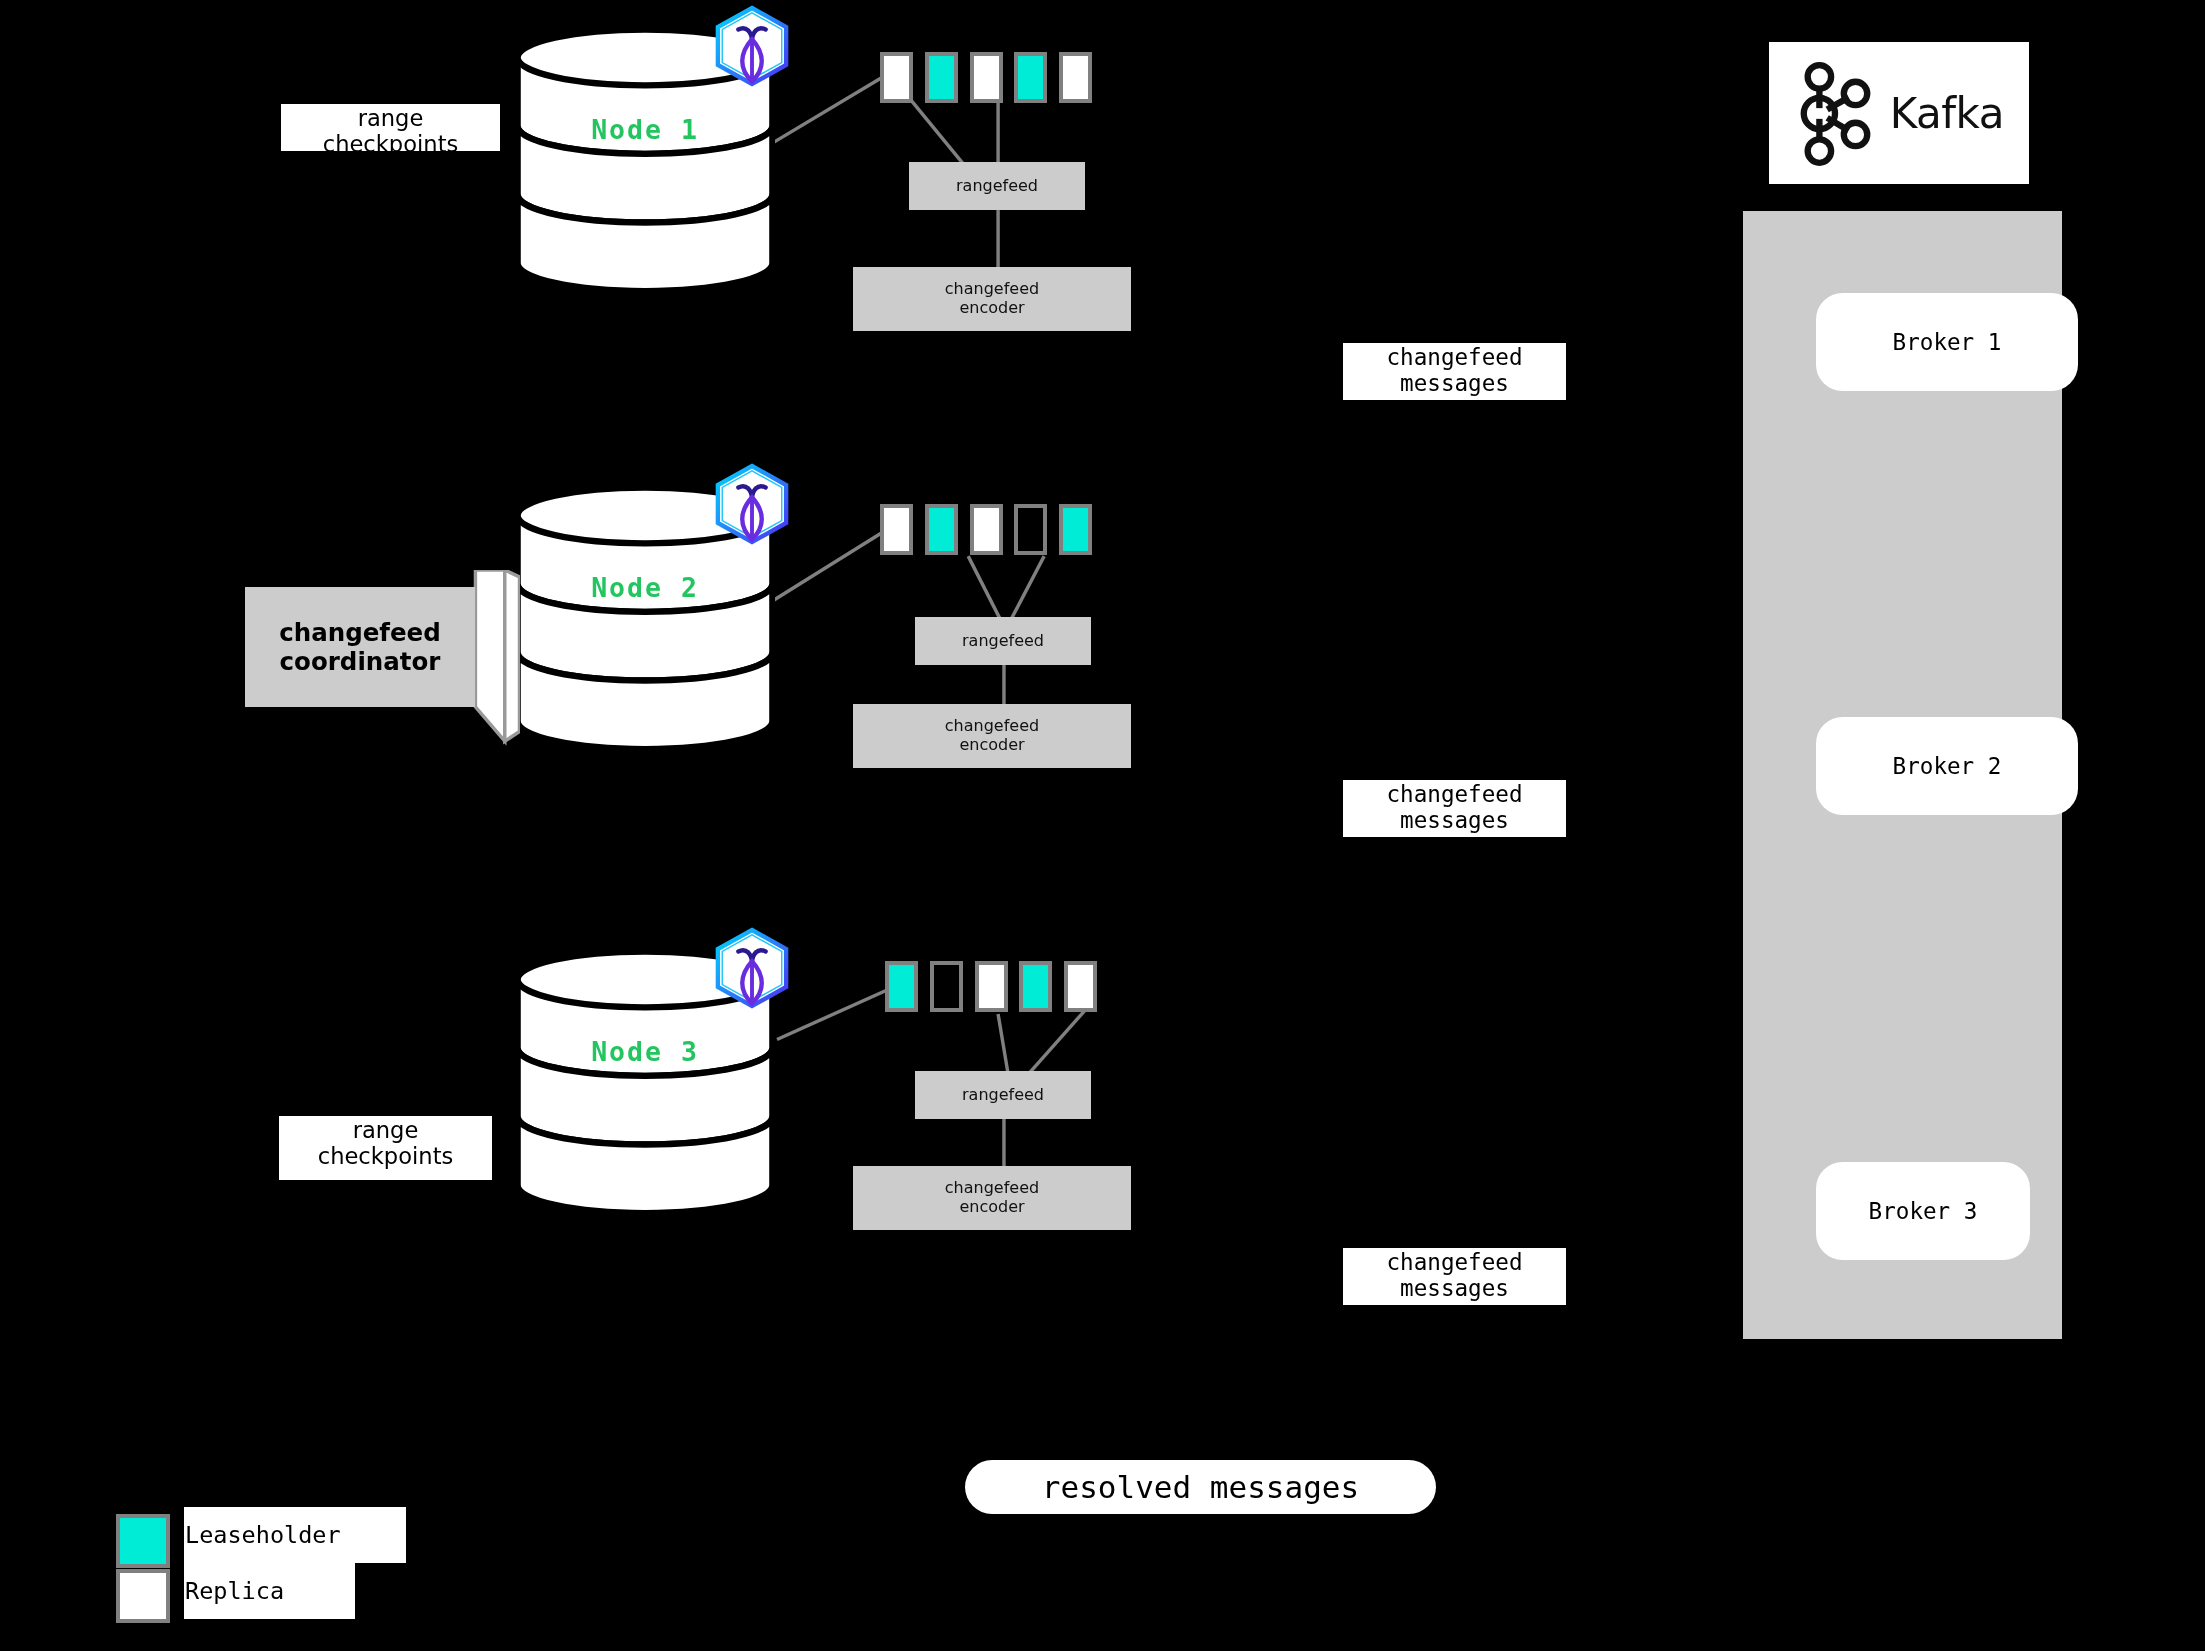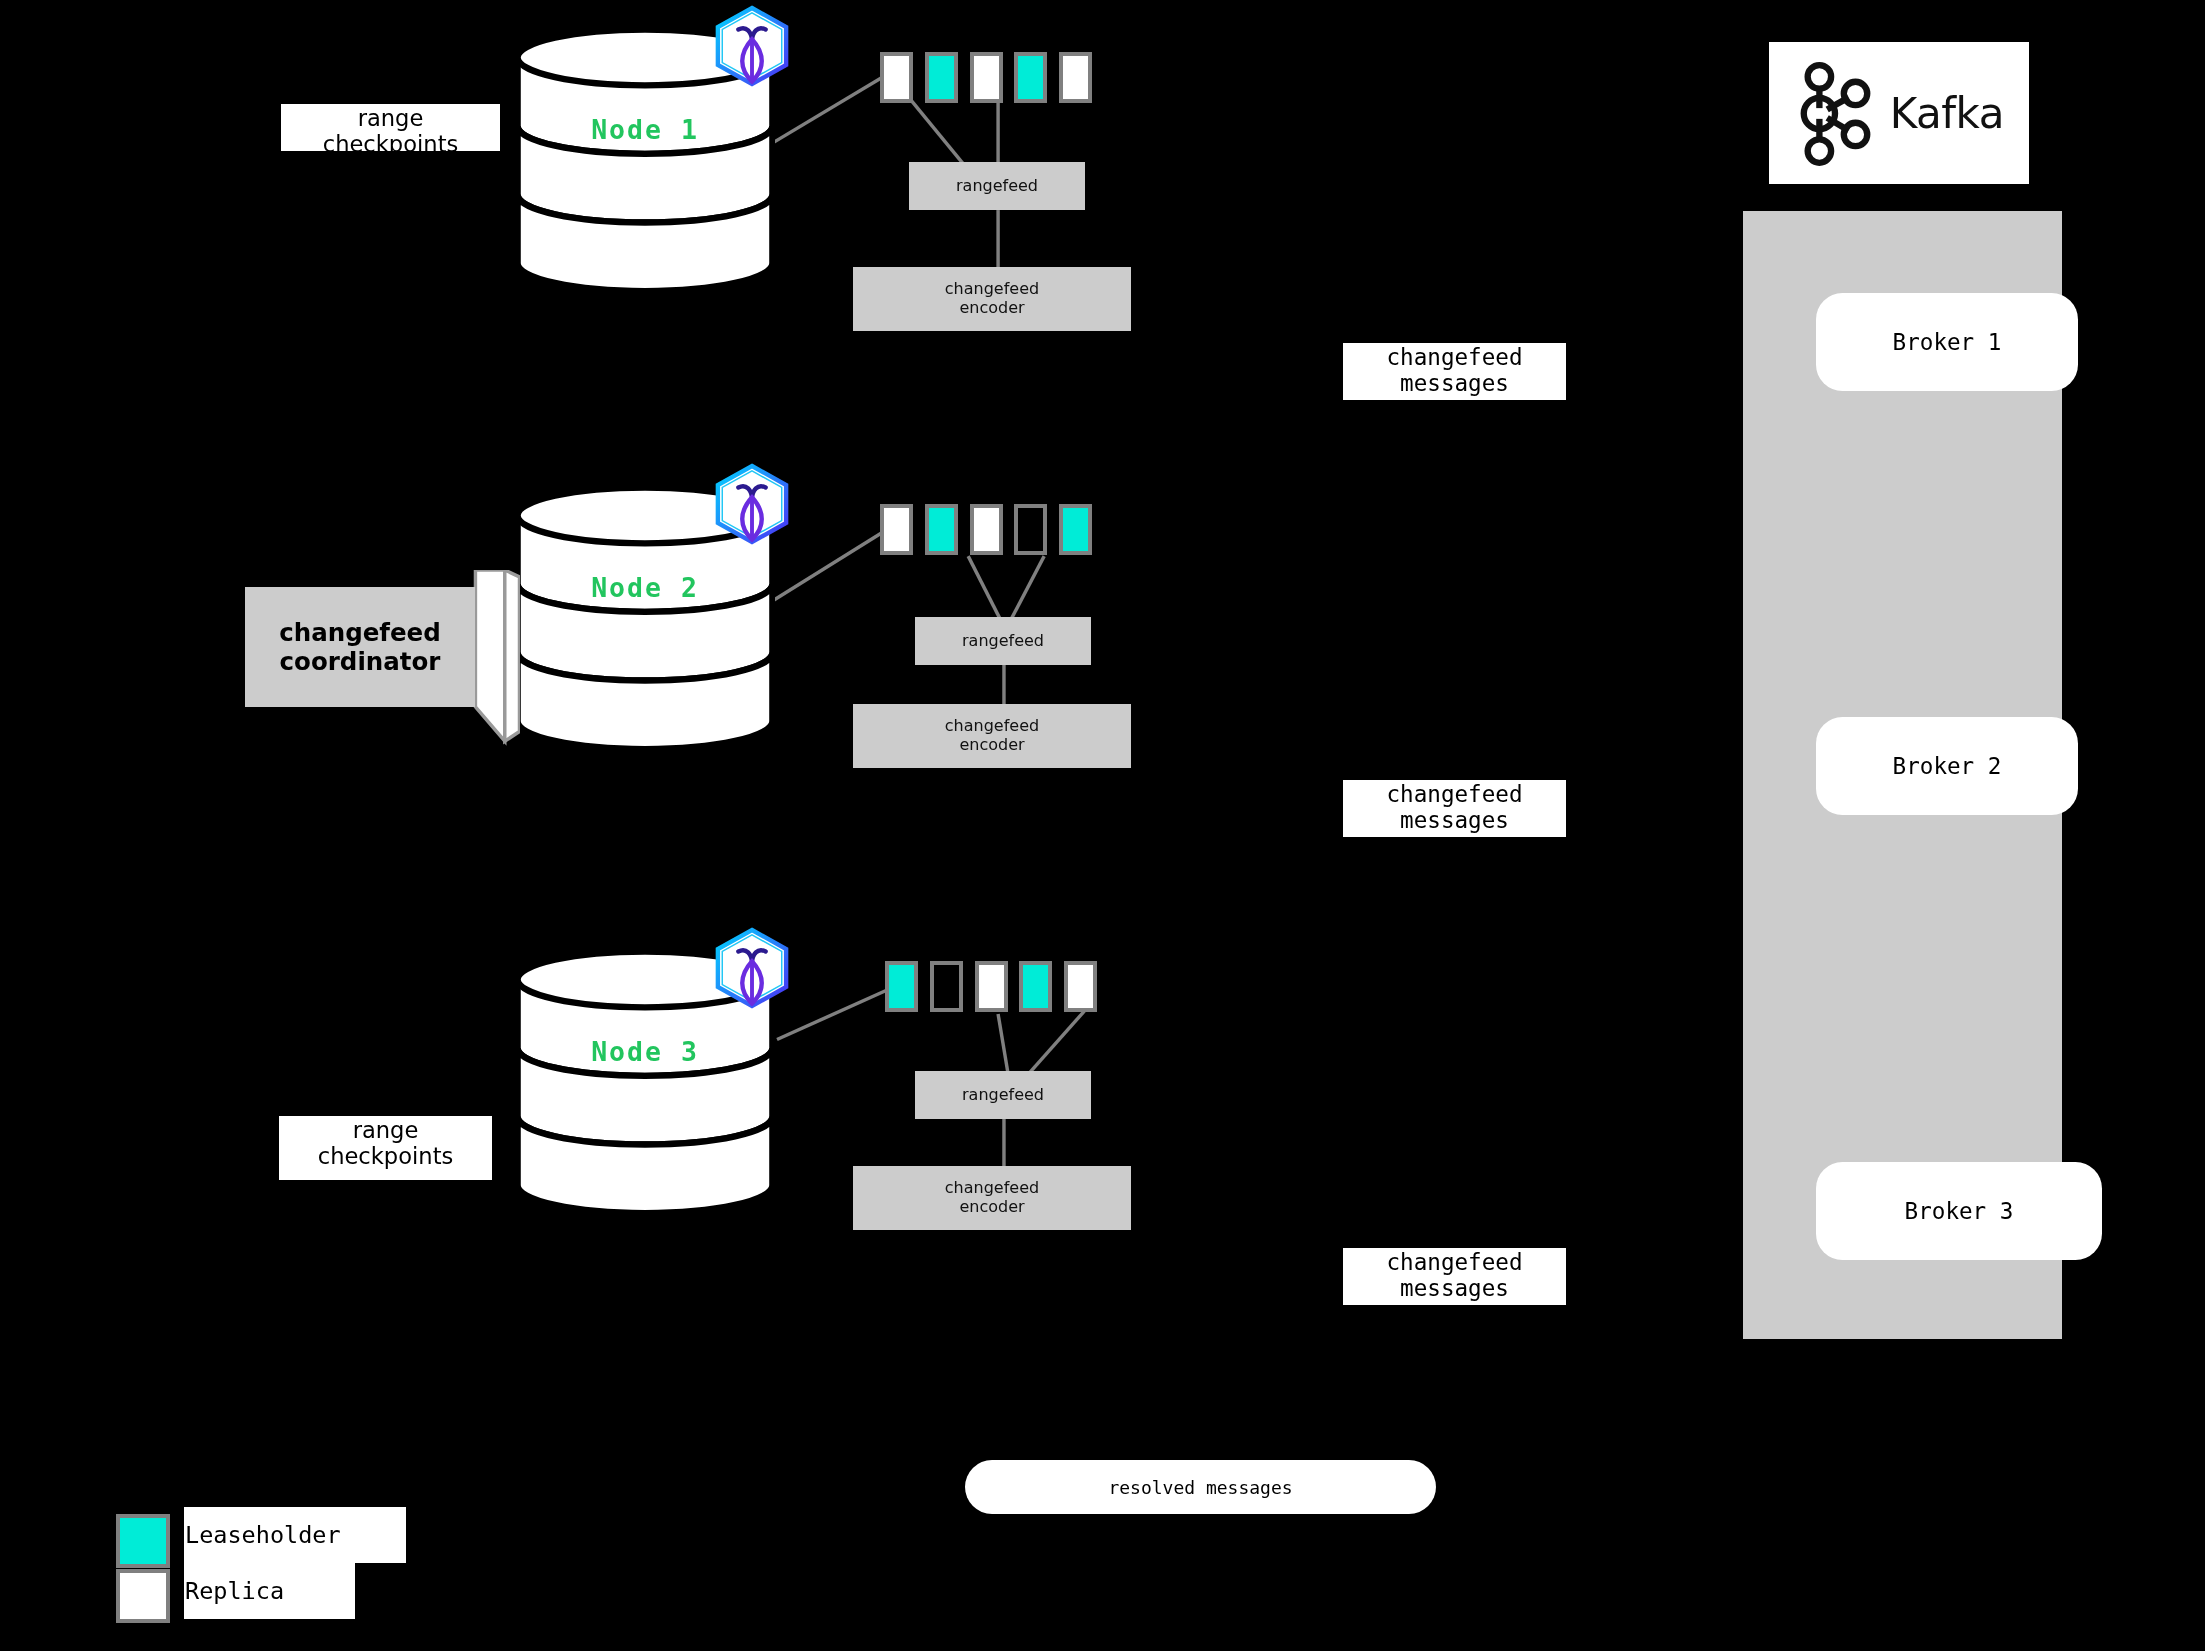--- a/index.html
+++ b/index.html
@@ -63,21 +63,21 @@
   .broker{
     position:absolute;background:#ffffff;border-radius:26.5px;
     display:flex;align-items:center;justify-content:center;
     font-family:"DejaVu Sans Mono", monospace;font-size:22.6px;color:#000;margin-left:44px;
   }
 
   
   .pill{
     position:absolute;background:#ffffff;border-radius:98px;
     display:flex;align-items:center;justify-content:center;
-    font-family:"DejaVu Sans Mono", monospace;font-size:18px;color:#000;
+    font-family:"DejaVu Sans Mono", monospace;font-size:31px;color:#000;
   }
 
   
   .legend{position:absolute;}
   .legend-swatch{position:absolute;width:54px;height:54px;border:4.4px solid #808080;box-sizing:border-box;}
   .legend-text{
     position:absolute;background:#ffffff;color:#000;
     font-family:"DejaVu Sans Mono", monospace;font-size:23.5px;
     display:flex;align-items:center;padding-left:1px;box-sizing:border-box;
   }
@@ -248,21 +248,21 @@
         <circle cx="126" cy="154" r="24"></circle>
       </g>
     </svg>
     <span class="kafka-word">Kafka</span>
   </div>
 
   <div class="kafka-panel" style="left:1743px;top:211px;width:319px;height:1128px;"></div>
 
   <div class="broker" style="left:1772px;top:293px;width:262px;height:98px;">Broker 1</div>
   <div class="broker" style="left:1772px;top:717px;width:262px;height:98px;">Broker 2</div>
-  <div class="broker" style="left:1772px;top:1162px;width:286px;height:98px;">Broker 3</div>
+  <div class="broker" style="left:1772px;top:1162px;width:214px;height:98px;">Broker 3</div>
 
   <div class="pill" style="left:965px;top:1460px;width:471px;height:54px;">resolved messages</div>
 
   <div class="legend" style="left:0;top:0;">
     <div class="legend-swatch" style="left:116px;top:1514px;background:#00ecd7;"></div>
     <div class="legend-text" style="left:184px;top:1507px;width:222px;height:56px;">Leaseholder</div>
     <div class="legend-swatch" style="left:116px;top:1569px;background:#ffffff;"></div>
     <div class="legend-text" style="left:184px;top:1563px;width:171px;height:56px;">Replica</div>
   </div>
 

